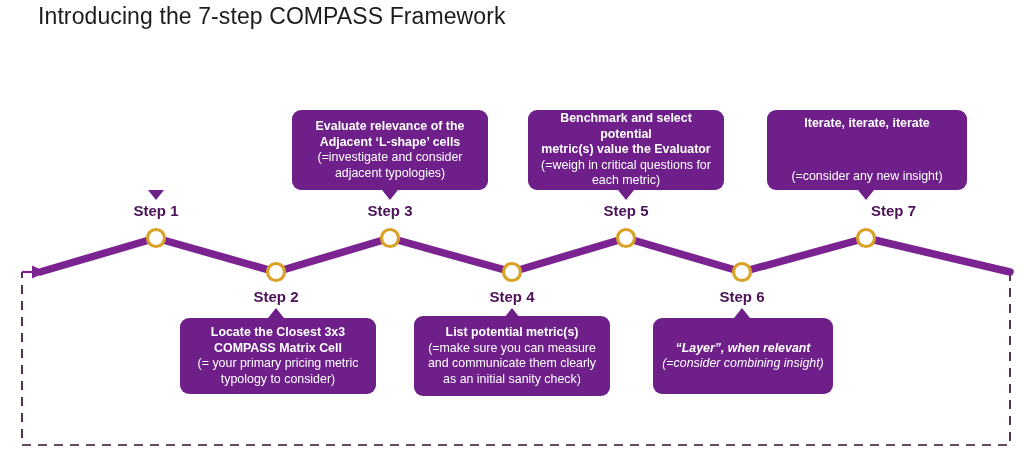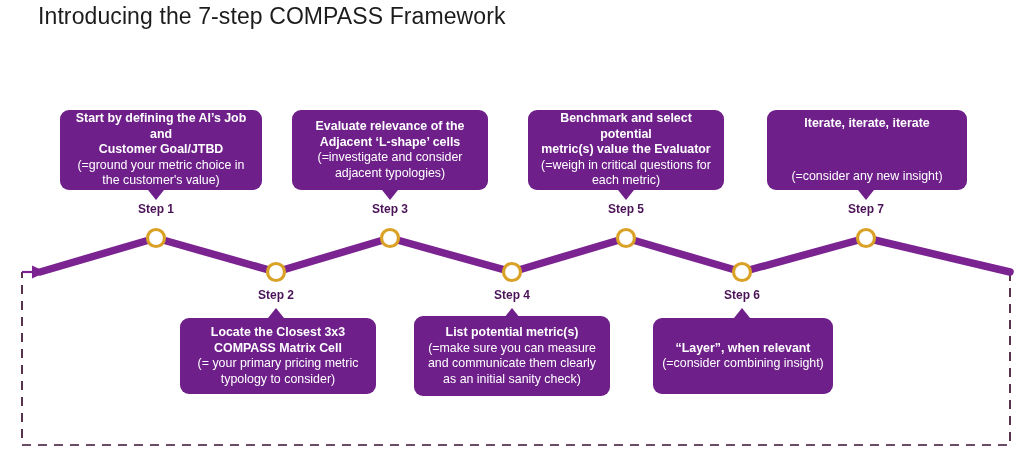--- a/index.html
+++ b/index.html
@@ -82,21 +82,21 @@
   .tail-down {
     border-top: 10px solid #6E1F8A;
   }
   .tail-up {
     border-bottom: 10px solid #6E1F8A;
   }
 
   
   .step-label {
     position: absolute;
-    font-size: 12px;
+    font-size: 15px;
     font-weight: bold;
     color: #4B1357;
     text-align: center;
     white-space: nowrap;
   }
 </style>
 </head>
 <body>
 
 <div id="canvas">
@@ -118,26 +118,20 @@
 
     <circle cx="156" cy="238" r="8.5" fill="#FFFFFF" stroke="#D9A227" stroke-width="3.2"></circle>
     <circle cx="276" cy="272" r="8.5" fill="#FFFFFF" stroke="#D9A227" stroke-width="3.2"></circle>
     <circle cx="390" cy="238" r="8.5" fill="#FFFFFF" stroke="#D9A227" stroke-width="3.2"></circle>
     <circle cx="512" cy="272" r="8.5" fill="#FFFFFF" stroke="#D9A227" stroke-width="3.2"></circle>
     <circle cx="626" cy="238" r="8.5" fill="#FFFFFF" stroke="#D9A227" stroke-width="3.2"></circle>
     <circle cx="742" cy="272" r="8.5" fill="#FFFFFF" stroke="#D9A227" stroke-width="3.2"></circle>
     <circle cx="866" cy="238" r="8.5" fill="#FFFFFF" stroke="#D9A227" stroke-width="3.2"></circle>
   </svg>
 
-  <div class="step-box" style="left:60px; top:110px; width:202px; height:80px;">
-    <span class="bx-title">Start by defining the AI’s Job and
-Customer Goal/JTBD</span>
-    <span class="bx-sub">(=ground your metric choice in
-the customer's value)</span>
-  </div>
   <div class="tail tail-down" style="left:148px; top:190px;"></div>
   <div class="step-label" style="left:106px; top:202px; width:100px;">Step 1</div>
 
   <div class="step-box" style="left:292px; top:110px; width:196px; height:80px;">
     <span class="bx-title">Evaluate relevance of the
 Adjacent ‘L-shape’ cells</span>
     <span class="bx-sub">(=investigate and consider
 adjacent typologies)</span>
   </div>
   <div class="tail tail-down" style="left:382px; top:190px;"></div>
@@ -150,21 +144,21 @@
 each metric)</span>
   </div>
   <div class="tail tail-down" style="left:618px; top:190px;"></div>
   <div class="step-label" style="left:576px; top:202px; width:100px;">Step 5</div>
 
   <div class="step-box" style="left:767px; top:110px; width:200px; height:80px;justify-content:space-between;">
     <span class="bx-title">Iterate, iterate, iterate</span>
     <span class="bx-sub">(=consider any new insight)</span>
   </div>
   <div class="tail tail-down" style="left:858px; top:190px;"></div>
-  <div class="step-label" style="left:816px; top:202px; width:100px;">Step 7</div>
+  <div class="step-label" style="left:816px; top:202px; width:100px;text-align:right;">Step 7</div>
 
   <div class="step-label" style="left:226px; top:288px; width:100px;">Step 2</div>
   <div class="tail tail-up" style="left:268px; top:308px;"></div>
   <div class="step-box" style="left:180px; top:318px; width:196px; height:76px;">
     <span class="bx-title">Locate the Closest 3x3
 COMPASS Matrix Cell</span>
     <span class="bx-sub">(= your primary pricing metric
 typology to consider)</span>
   </div>
 
@@ -172,18 +166,18 @@
   <div class="tail tail-up" style="left:504px; top:308px;"></div>
   <div class="step-box" style="left:414px; top:316px; width:196px; height:80px;">
     <span class="bx-title">List potential metric(s)</span>
     <span class="bx-sub">(=make sure you can measure
 and communicate them clearly
 as an initial sanity check)</span>
   </div>
 
   <div class="step-label" style="left:692px; top:288px; width:100px;">Step 6</div>
   <div class="tail tail-up" style="left:734px; top:308px;"></div>
-  <div class="step-box" style="left:653px; top:318px; width:180px; height:76px;">
+  <div class="step-box" style="left:653px; top:318px; width:180px; height:76px;font-style:italic;">
     <span class="bx-title">“Layer”, when relevant</span>
     <span class="bx-sub">(=consider combining insight)</span>
   </div>
 
 </div>
 
 </body></html>

